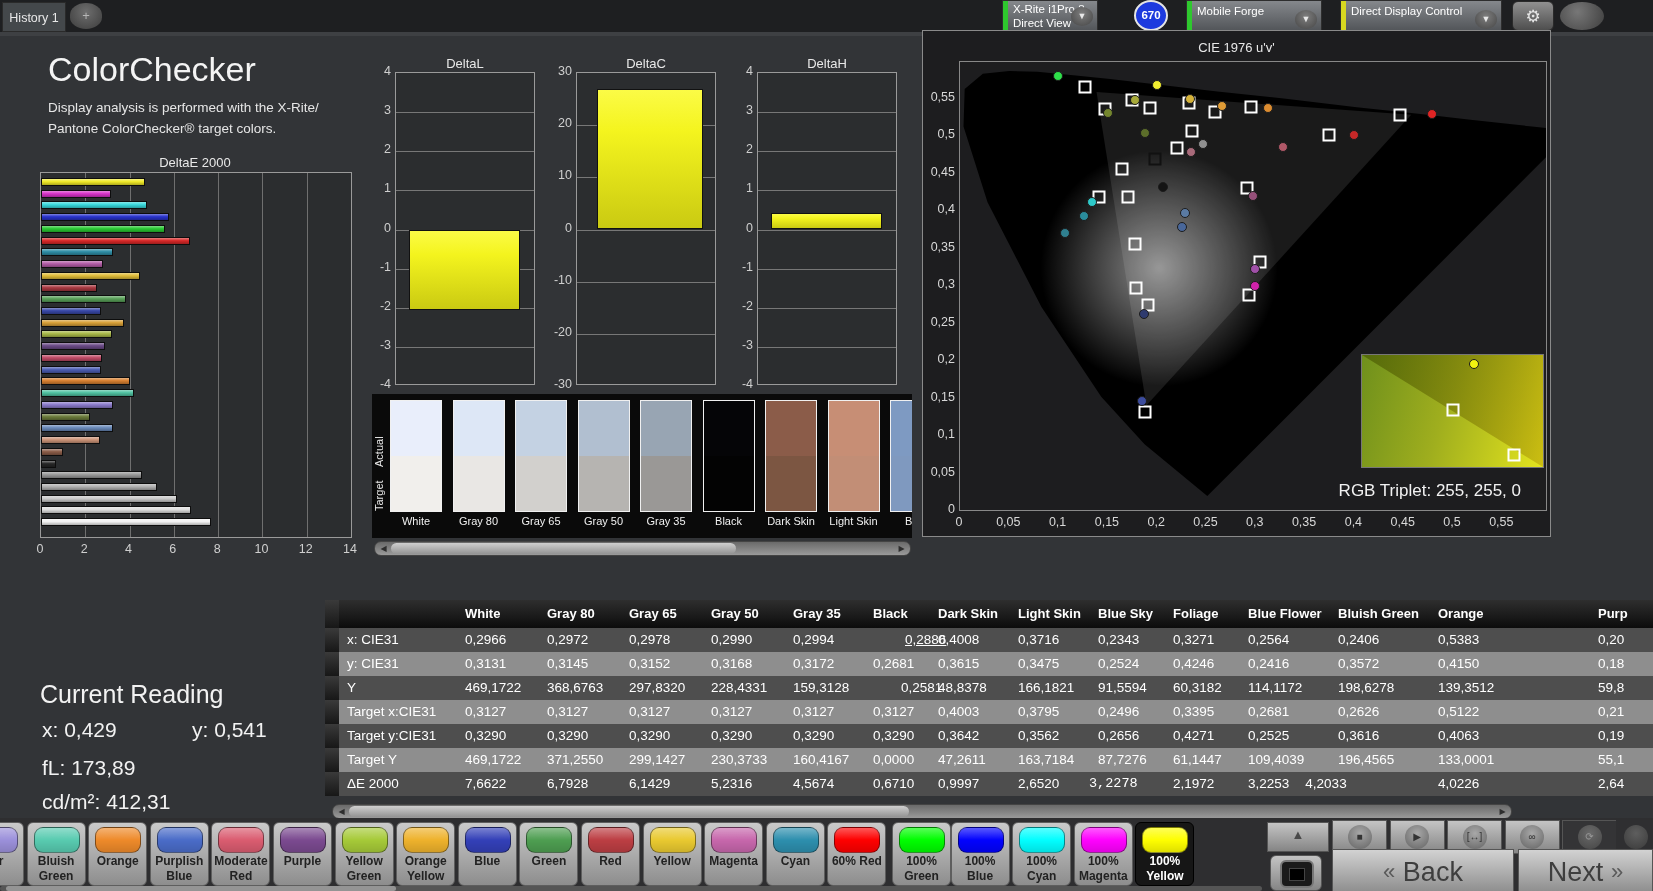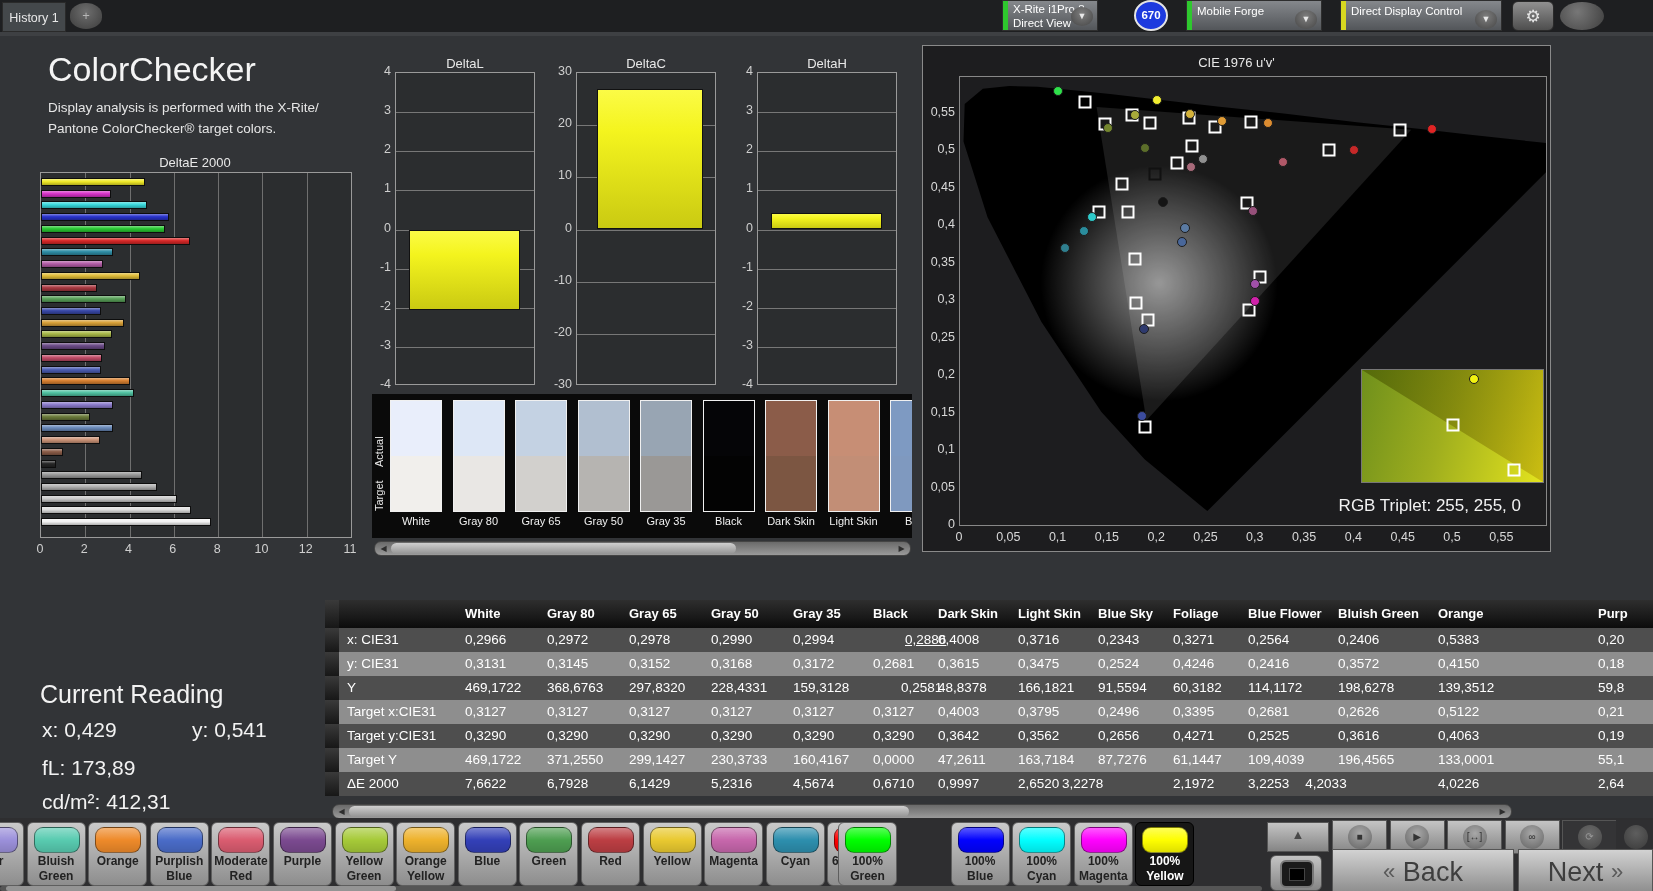--- a/index.html
+++ b/index.html
@@ -36,21 +36,21 @@
   
   #swpanel{left:372px;top:394px;width:540px;height:144px;background:#0a0a0a;overflow:hidden;}
   .rotlab{position:absolute;left:1px;width:16px;color:#e8e8e8;font-size:11px;writing-mode:vertical-rl;transform:rotate(180deg);text-align:center;}
   .sw{position:absolute;top:6px;width:52px;height:112px;border:1px solid #f0f0f0;}
   .swhalf{position:absolute;left:0;width:100%;height:50%;}
   .swlab{position:absolute;top:121px;width:62px;text-align:center;color:#f0f0f0;font-size:11px;white-space:nowrap;}
   .scrollbar{background:linear-gradient(#6a6a6a,#9a9a9a);border-radius:7px;border:1px solid #444;}
   .sb-thumb{position:absolute;top:1px;height:11px;border-radius:6px;background:linear-gradient(#cfcfcf,#939393);}
   .sb-arrow{position:absolute;top:0px;width:15px;height:13px;color:#2e2e2e;font-size:8px;line-height:13px;text-align:center;}
   
-  #ciepanel{left:922px;top:45px;width:629px;height:507px;background:#1d1d1f;border:1px solid #8a8a8a;padding-left:47px;}
+  #ciepanel{left:922px;top:30px;width:629px;height:507px;background:#1d1d1f;border:1px solid #8a8a8a;padding-left:47px;}
   #cie-title{position:absolute;left:0;top:9px;width:100%;text-align:center;color:#e8e8e8;font-size:13px;}
   #cieplot{position:absolute;left:36px;top:30px;width:588px;height:450px;border:1px solid #888;overflow:hidden;background:#1d1d1f;}
   #horseshoe{position:absolute;left:0;top:0;width:100%;height:100%;background:#000;
     clip-path:polygon(42.2% 96.9%,31.5% 85.3%,24.1% 74.7%,13.9% 54.7%,4.7% 31.3%,0.6% 14.4%,0.8% 6%,3.9% 2.6%,8.4% 2%,13.2% 2.2%,18.9% 2.9%,25.6% 3.8%,34% 5.1%,43.9% 6.6%,55.6% 8.2%,67.7% 10.1%,78.6% 11.6%,87.1% 12.9%,97.6% 14.4%,104.5% 15.4%);}
   .hs{position:absolute;left:0;top:0;width:100%;height:100%;mix-blend-mode:screen;}
   #hs-r{background:radial-gradient(circle 75% at 88% 12%,#f00 0%,#f00 16%,rgba(255,0,0,0) 68%);}
   #hs-g{background:radial-gradient(circle 65% at 8% 2%,#0f0 0%,#0f0 9%,rgba(0,255,0,0) 58%);}
   #hs-b{background:radial-gradient(circle 70% at 38% 95%,#00f 0%,#00f 10%,rgba(0,0,255,0) 62%);}
   #hs-w{background:radial-gradient(circle at 34% 46%,rgba(255,255,255,.55) 0%,rgba(255,255,255,0) 26%);}
   #gamut-tri{position:absolute;left:0;top:0;width:100%;height:100%;background:rgba(255,255,255,.10);
@@ -167,21 +167,21 @@
       <div class="debar" title="White" style="top: 345.17px; left: 0px; width: 169.614px; background-color: rgb(242, 242, 242);"></div>
     </div>
   <div class="abs" id="de-xlabels" style="left:40px;top:0;">
       <div class="dexlab" style="left: -12px;">0</div>
       <div class="dexlab" style="left: 32.2857px;">2</div>
       <div class="dexlab" style="left: 76.5714px;">4</div>
       <div class="dexlab" style="left: 120.857px;">6</div>
       <div class="dexlab" style="left: 165.143px;">8</div>
       <div class="dexlab" style="left: 209.429px;">10</div>
       <div class="dexlab" style="left: 253.714px;">12</div>
-      <div class="dexlab" style="left: 298px;">11</div>
+      <div class="dexlab" style="left: 298px;">14</div>
     </div>
 
   <div class="abs stat" style="left:40px;top:680px;font-size:25px;">Current Reading</div>
   <div class="abs stat" style="left:42px;top:718px;font-size:21px;">x: 0,429</div>
   <div class="abs stat" style="left:192px;top:718px;font-size:21px;">y: 0,541</div>
   <div class="abs stat" style="left:42px;top:756px;font-size:21px;">fL: 173,89</div>
   <div class="abs stat" style="left:42px;top:790px;font-size:21px;">cd/m²: 412,31</div>
 
   <div class="abs dpanel-title" style="left:395px;top:56px;">DeltaL</div>
   <div class="abs dplot" id="dplot0" style="left:395px;top:72px;">
@@ -528,21 +528,21 @@
         <div class="rstub"></div>
         <div class="tcell" style="left: 14px; width: 118px;">ΔE 2000</div>
         <div class="tcell" style="left: 132px; width: 82px;">7,6622</div>
         <div class="tcell" style="left: 214px; width: 82px;">6,7928</div>
         <div class="tcell" style="left: 296px; width: 82px;">6,1429</div>
         <div class="tcell" style="left: 378px; width: 82px;">5,2316</div>
         <div class="tcell" style="left: 460px; width: 80px;">4,5674</div>
         <div class="tcell" style="left: 540px; width: 65px;">0,6710</div>
         <div class="tcell" style="left: 605px; width: 80px;">0,9997</div>
         <div class="tcell" style="left: 685px; width: 80px;">2,6520</div>
-        <div class="tcell" style="left: 729px; width: 75px;">3,2278</div>
+        <div class="tcell" style="left: 756px; width: 75px; font-family: Liberation Mono, monospace;">3,2278</div>
         <div class="tcell" style="left: 840px; width: 75px;">2,1972</div>
         <div class="tcell" style="left: 915px; width: 90px;">3,2253</div>
         <div class="tcell" style="left: 947px; width: 100px; text-align: center;">4,2033</div>
         <div class="tcell" style="left: 1105px; width: 160px;">4,0226</div>
         <div class="tcell" style="left: 1265px; width: 120px;">2,64</div>
       </div>
     </div>
   <div class="abs scrollbar" id="tbl-scroll" style="left:332px;top:804px;width:1180px;height:15px;">
     <div class="sb-arrow" style="left:1px;">◀</div>
     <div class="sb-thumb" style="left:16px;width:560px;"></div>
@@ -604,21 +604,21 @@
           <div class="blab">Magenta</div>
         </div>
         <div class="cbtn" style="left: 765.8px;">
           <div class="pill" style="background-color: rgb(45, 143, 174);"></div>
           <div class="blab">Cyan</div>
         </div>
         <div class="cbtn" style="left: 827.4px;">
           <div class="pill" style="background-color: rgb(254, 0, 0);"></div>
           <div class="blab">60% Red</div>
         </div>
-        <div class="cbtn" style="left: 838px;">
+        <div class="cbtn" style="left: 892px;">
           <div class="pill" style="background-color: rgb(0, 254, 0);"></div>
           <div class="blab">100% Green</div>
         </div>
         <div class="cbtn" style="left: 950.6px;">
           <div class="pill" style="background-color: rgb(2, 2, 254);"></div>
           <div class="blab">100% Blue</div>
         </div>
         <div class="cbtn" style="left: 1012.2px;">
           <div class="pill" style="background-color: rgb(2, 254, 255);"></div>
           <div class="blab">100% Cyan</div>

